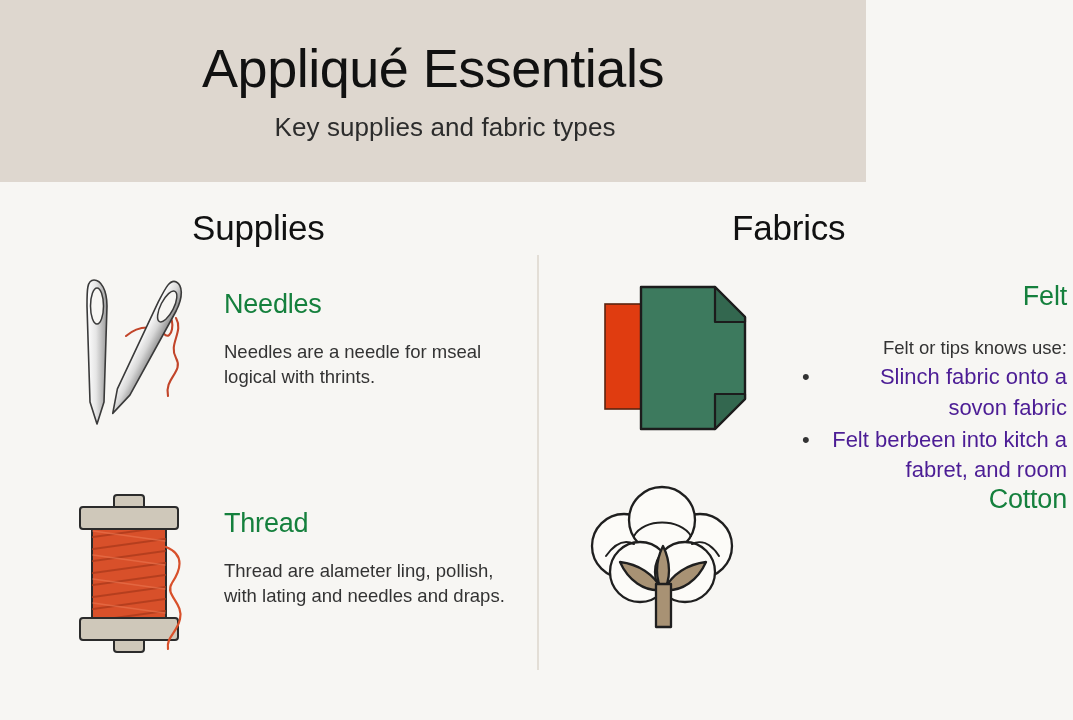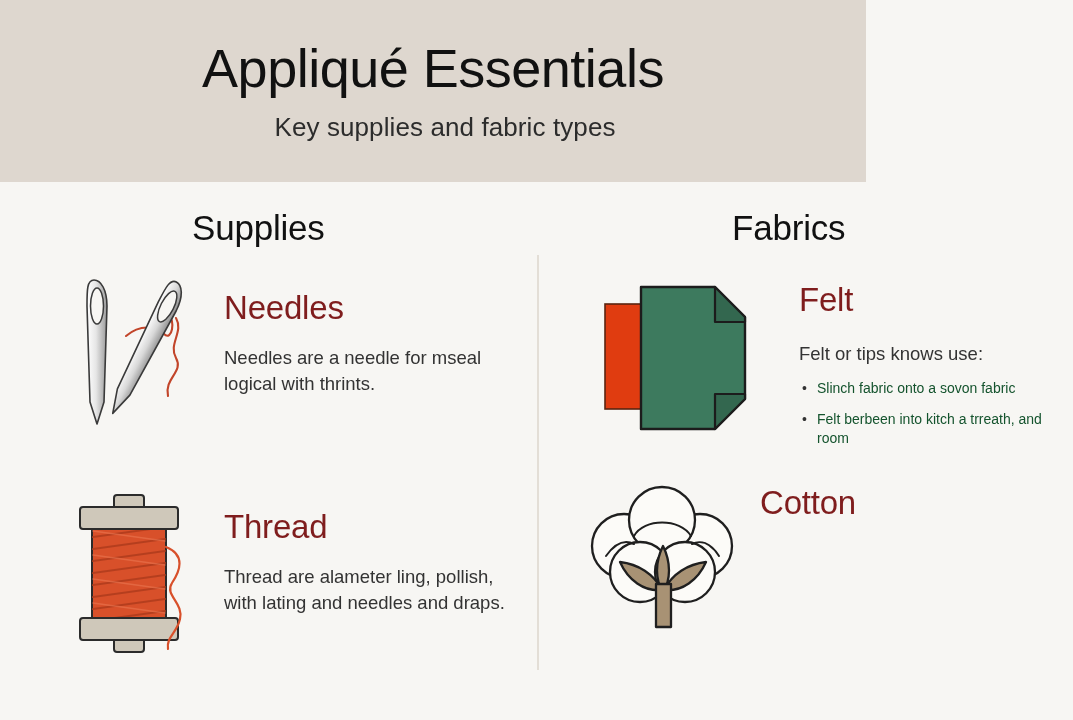--- a/index.html
+++ b/index.html
@@ -72,21 +72,21 @@
     height: 415px;
     background: #E3DED6;
   }
 
   .column {
     position: absolute;
     top: 0;
     height: 538px;
   }
   .column-left  { left: 0px;   width: 537px; }
-  .column-right { left: 537px; width: 536px; }
+  .column-right { left: 537px; width: 536px; text-align: right; }
 
   .column-heading {
     position: absolute;
     top: 26px;
     font-size: 35px;
     font-weight: 400;
     color: #111111;
     letter-spacing: -0.2px;
   }
   .column-left  .column-heading { left: 192px; }
@@ -98,23 +98,23 @@
     display: flex;
     align-items: flex-start;
   }
   .entry-icon {
     flex: 0 0 auto;
     position: relative;
   }
   .entry-text { flex: 1 1 auto; }
 
   .entry-title {
-    font-size: 33px;
+    font-size: 27px;
     font-weight: 400;
-    color: #7f1d1d;
+    color: #15803d;
     line-height: 1.1;
     letter-spacing: -0.2px;
   }
 
   .entry-body {
     margin-top: 19px;
     font-size: 18.5px;
     line-height: 1.38;
     color: #333333;
   }
@@ -126,24 +126,24 @@
     margin-top: 23px;
   }
 
   ul.entry-list {
     margin-top: 2px;
     padding-left: 18px;
     list-style: none;
   }
   ul.entry-list li {
     position: relative;
-    font-size: 14px;
+    font-size: 22px;
     line-height: 1.38;
-    color: #14532d;
-    margin-top: 12px;
+    color: #4c1d95;
+    margin-top: 2px;
   }
   ul.entry-list li::before {
     content: "\2022";
     position: absolute;
     left: -15px;
     top: 0;
     color: #333333;
   }
 
   
@@ -270,21 +270,21 @@
             <path d="M118 13 L118 48 L148 48 L148 43 Z" fill="#33674F" stroke="#1c1c1c" stroke-width="2.2" stroke-linejoin="round"></path>
 
             <path d="M118 155 L118 120 L148 120 L148 125 Z" fill="#33674F" stroke="#1c1c1c" stroke-width="2.2" stroke-linejoin="round"></path>
           </svg>
         </div>
         <div class="entry-text">
           <div class="entry-title">Felt</div>
           <div class="entry-lead">Felt or tips knows use:</div>
           <ul class="entry-list">
             <li>Slinch fabric onto a sovon fabric</li>
-            <li>Felt berbeen into kitch a trreath, and room</li>
+            <li>Felt berbeen into kitch a fabret, and room</li>
           </ul>
         </div>
       </div>
 
       <div class="entry entry-cotton">
         <div class="entry-icon">
           <svg width="162" height="155" viewBox="0 0 162 155">
 
             <g fill="#FCFBF8" stroke="#1f1f1f" stroke-width="2.3">
               <circle cx="42" cy="66" r="32"></circle>

